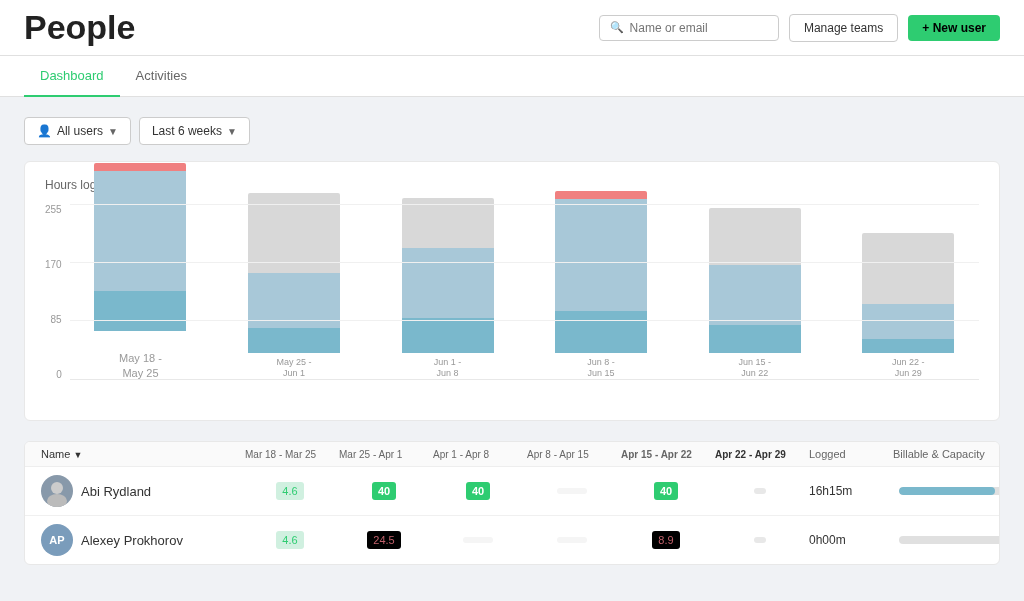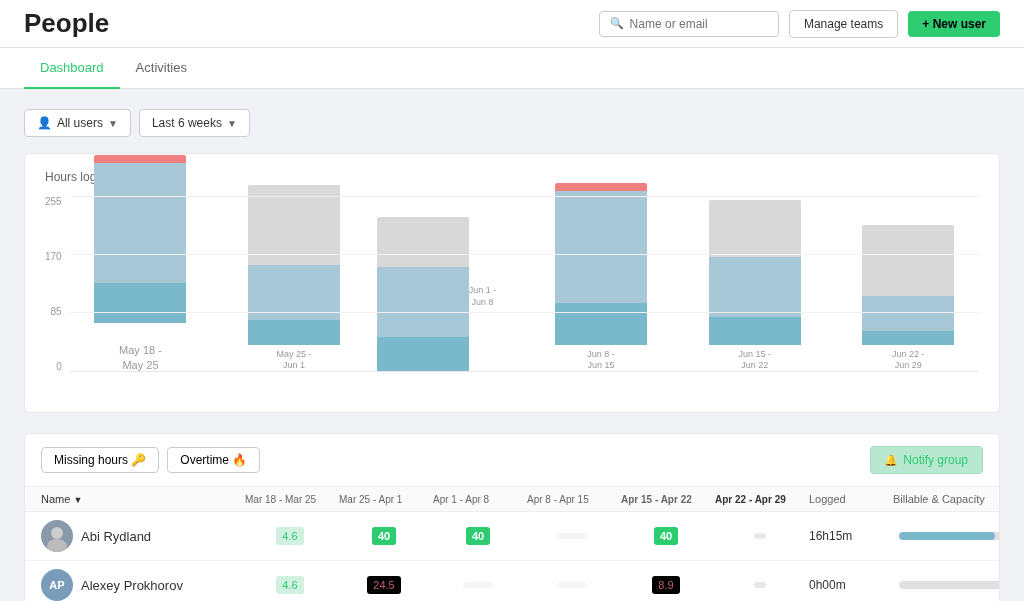--- a/index.html
+++ b/index.html
@@ -1,19 +1,19 @@
 <!DOCTYPE html>
 <html><head>
   <meta charset="utf-8">
   <style>
     * { box-sizing: border-box; margin: 0; padding: 0; }
     body { font-family: -apple-system, BlinkMacSystemFont, 'Segoe UI', sans-serif; background: #f0f2f5; color: #333; font-size: 13px; }
 
     .top-bar { background: #fff; padding: 8px 24px; display: flex; align-items: center; justify-content: space-between; border-bottom: 1px solid #e0e0e0; }
-    .page-title { font-size: 26px; font-weight: 700; color: #222; }
+    .page-title { font-size: 34px; font-weight: 700; color: #222; }
     .top-actions { display: flex; align-items: center; gap: 10px; }
     .search-box { display: flex; align-items: center; border: 1px solid #ccc; border-radius: 4px; padding: 5px 10px; background: #fff; gap: 6px; width: 180px; }
     .search-box input { border: none; outline: none; font-size: 12px; color: #666; width: 100%; background: transparent; }
     .search-icon-svg { color: #999; font-size: 11px; }
     .btn-manage { border: 1px solid #ccc; background: #fff; border-radius: 4px; padding: 6px 14px; font-size: 12px; cursor: pointer; color: #333; }
     .btn-new-user { background: #2ecc71; border: none; border-radius: 4px; padding: 6px 14px; font-size: 12px; cursor: pointer; color: #000000; font-weight: 600; }
 
     .tab-bar { background: #fff; padding: 0 24px; border-bottom: 1px solid #e0e0e0; display: flex; gap: 0; }
     .tab { padding: 12px 16px; cursor: pointer; font-size: 13px; color: #666; border-bottom: 2px solid transparent; margin-bottom: -1px; }
     .tab.active { color: #2ecc71; border-bottom: 2px solid #2ecc71; font-weight: 500; }
@@ -124,21 +124,21 @@
 
         <div style="flex:1;display:flex;flex-direction:column;align-items:center;">
           <div style="width:65%;display:flex;flex-direction:column;height:160px;">
             <div style="flex:1;background:#d8d8d8;border-radius:2px 2px 0 0;"></div>
             <div style="height:55px;background:#a8c8d8;"></div>
             <div style="height:25px;background:#7ab8cc;"></div>
           </div>
           <div style="font-size:9px;color:#999;text-align:center;margin-top:4px;line-height:1.3;">May 25 -<br>Jun 1</div>
         </div>
 
-        <div style="flex:1;display:flex;flex-direction:row;align-items:center;">
+        <div style="flex:1;display:flex;flex-direction:column;align-items:center;">
           <div style="width:65%;display:flex;flex-direction:column;height:155px;">
             <div style="flex:1;background:#d8d8d8;border-radius:2px 2px 0 0;"></div>
             <div style="height:70px;background:#a8c8d8;"></div>
             <div style="height:35px;background:#7ab8cc;"></div>
           </div>
           <div style="font-size:9px;color:#999;text-align:center;margin-top:4px;line-height:1.3;">Jun 1 -<br>Jun 8</div>
         </div>
 
         <div style="flex:1;display:flex;flex-direction:column;align-items:center;">
           <div style="width:65%;display:flex;flex-direction:column;height:162px;">
@@ -165,34 +165,20 @@
             <div style="height:14px;background:#7ab8cc;"></div>
           </div>
           <div style="font-size:9px;color:#999;text-align:center;margin-top:4px;line-height:1.3;">Jun 22 -<br>Jun 29</div>
         </div>
       </div>
     </div>
   </div>
 
   <div class="table-section">
 
-    <div class="table-header-row">
-      <div class="table-filter-btns">
-        <button class="tbl-filter-btn">
-          <span>Missing hours 🔑</span>
-        </button>
-        <button class="tbl-filter-btn">
-          <span>Overtime 🔥</span>
-        </button>
-      </div>
-      <button class="notify-btn">
-        <span class="bell-icon">🔔</span>
-        <span>Notify group</span>
-      </button>
-    </div>
 
     <div class="col-headers">
       <div class="col-header sorted">
         Name <span class="sort-arrow">▼</span>
       </div>
       <div class="col-header" style="font-size:10px;">Mar 18 - Mar 25</div>
       <div class="col-header" style="font-size:10px;">Mar 25 - Apr 1</div>
       <div class="col-header" style="font-size:10px;">Apr 1 - Apr 8</div>
       <div class="col-header" style="font-size:10px;">Apr 8 - Apr 15</div>
       <div class="col-header" style="font-size:10px;font-weight:bold;">Apr 15 - Apr 22</div>

